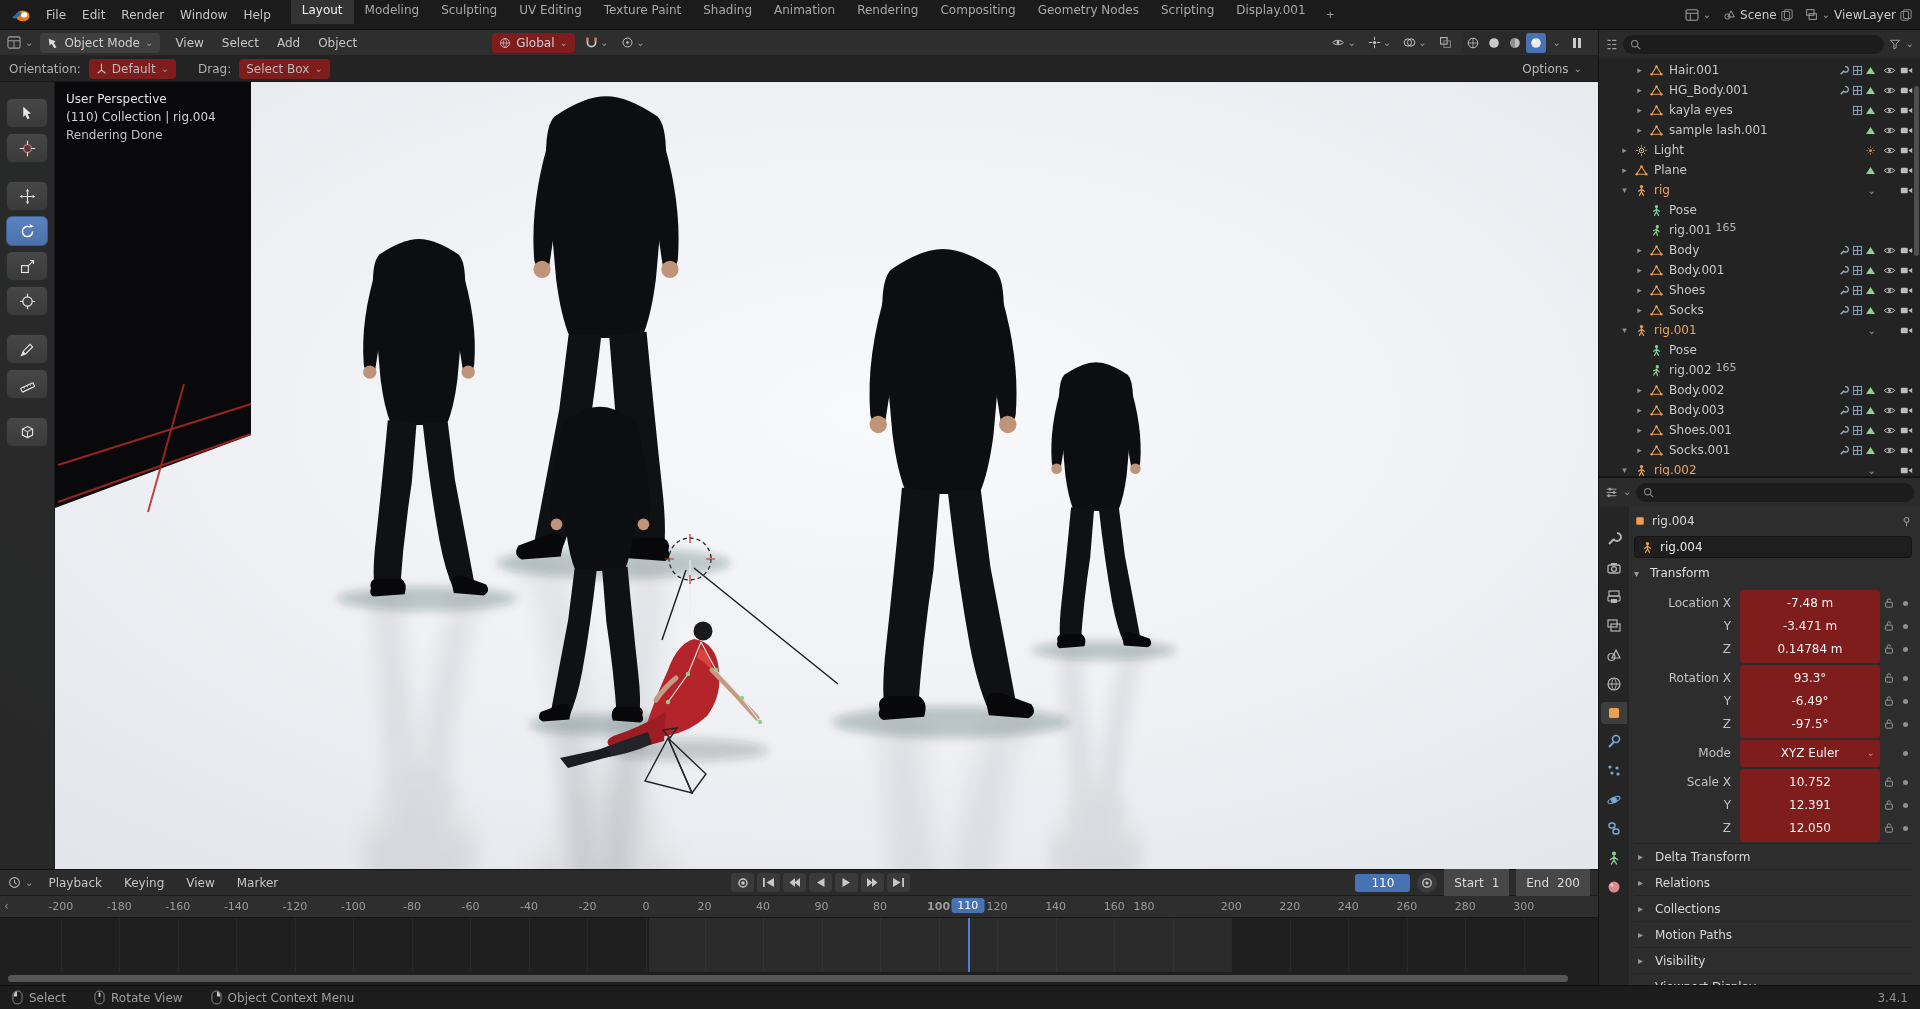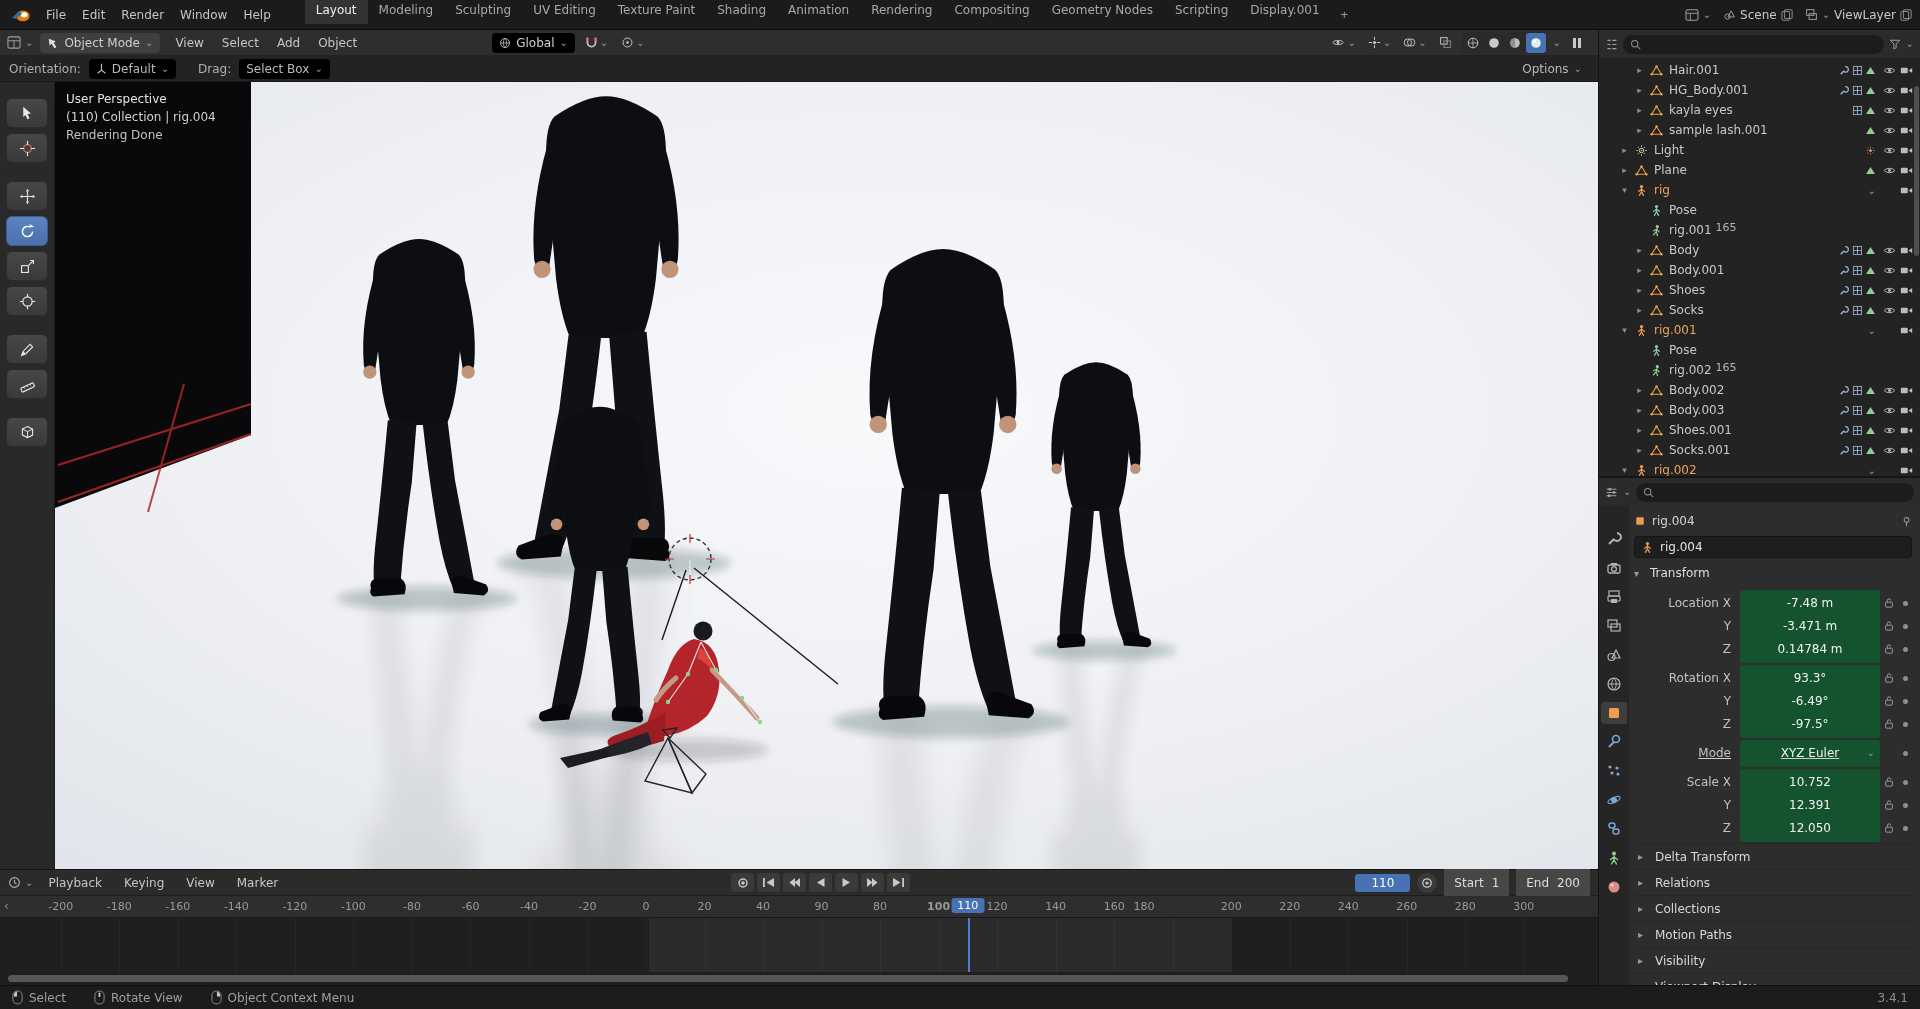--- a/index.html
+++ b/index.html
@@ -6,21 +6,21 @@
   html,body{width:1920px;height:1009px;overflow:hidden;background:#111}
   body{font-family:"DejaVu Sans","Liberation Sans",sans-serif;font-size:12px;color:#cfcfcf}
   .app{width:1920px;height:1009px;display:flex;flex-direction:column}
   .spacer{flex:1}
   svg{display:block}
 
   
   .topbar{height:30px;background:#1b1b1b;display:flex;align-items:center;padding:0 8px;gap:2px;border-bottom:1px solid #0d0d0d;flex:0 0 30px}
   .logo{width:26px;height:20px;display:flex;align-items:center;justify-content:center;margin-right:2px}
   .menu-item{padding:3px 8px;border-radius:4px;color:#c6c6c6;white-space:nowrap}
-  .workspaces{display:flex;align-items:flex-end;height:19px;margin-left:24px}
+  .workspaces{display:flex;align-items:flex-end;height:19px;margin-left:10px}
   .ws-tab{padding:6px 11px 7px;color:#a8a8a8;font-size:12px;white-space:nowrap;border-radius:5px 5px 0 0}
   .ws-tab.active{background:#333333;color:#efefef}
   .ws-add{color:#9a9a9a;padding:4px 8px;background:none;border:none;font-size:13px}
   .tb-widget{display:flex;align-items:center;gap:4px;margin-left:10px;color:#c9c9c9;white-space:nowrap}
   .tb-ic{opacity:.85;display:flex}
   .chev{color:#9a9a9a;font-size:10px;line-height:1}
 
   
   .content{flex:1;display:flex;min-height:0}
   .left-stack{flex:1;display:flex;flex-direction:column;min-width:0}
@@ -29,21 +29,21 @@
   .chip{display:flex;align-items:center;gap:5px;background:#3f3f3f;border-radius:4px;padding:2px 7px;height:20px;white-space:nowrap}
   .hdr-mid{display:flex;align-items:center;gap:7px;margin-left:120px}
   .hdr-right{margin-left:auto;display:flex;align-items:center;gap:6px;padding-right:4px}
   .seg{display:flex;background:#2a2a2a;border-radius:4px;padding:1px;gap:1px}
   .hdr-btn{height:20px;min-width:20px;padding:0 3px;border-radius:3px;display:flex;align-items:center;justify-content:center;gap:2px}
   .hdr-btn.on{background:#4772b3}
   .pause-bars{display:flex;gap:2px}.pause-bars i{width:3px;height:10px;background:#c9c9c9;display:block}
 
   .tool-settings{height:26px;background:#232323;display:flex;align-items:center;gap:8px;padding:0 9px;border-bottom:1px solid #1a1a1a;flex:0 0 26px;color:#b9b9b9}
   .ts-label{color:#b0b0b0}
-  .chip.dim{background:#000000}
+  .chip.dim{background:#7f1d1d}
 
   .vp-body{position:relative;flex:1;min-height:0;background:#e9ecf1;overflow:hidden}
   .scene-svg{position:absolute;inset:0;width:100%;height:100%}
   .vp-toolbar{position:absolute;left:0;top:0;bottom:0;width:55px;background:rgba(32,32,32,.96);display:flex;flex-direction:column;align-items:center;padding-top:16px;gap:5px;border-right:1px solid #1a1a1a}
   .tool-btn{width:42px;height:30px;border-radius:6px;background:linear-gradient(#474747,#3a3a3a);display:flex;align-items:center;justify-content:center;border:1px solid #2b2b2b}
   .tool-btn.active{background:linear-gradient(#5c83c0,#4a71ab);border-color:#3b5c90}
   .tool-gap{height:8px;flex:0 0 8px}
   .vp-overlay{position:absolute;left:66px;top:8px;line-height:18px;font-size:12px;color:#e3e3e3;text-shadow:0 1px 2px rgba(0,0,0,.45);pointer-events:none}
   .vp-overlay .l2{color:#d2d2d2}.vp-overlay .l3{color:#c3c3c3}
 
@@ -70,21 +70,21 @@
   .ptab{width:26px;height:22px;display:flex;align-items:center;justify-content:center;border-radius:4px 0 0 4px}
   .ptab.active{background:#3e3e3e}
   .props-content{flex:1;padding:3px 8px 0 5px;min-width:0;overflow:hidden}
   .bc-row{height:24px;display:flex;align-items:center;gap:6px;color:#d6d6d6}
   .name-row{height:28px;display:flex;align-items:center}
   .name-field{flex:1;height:22px;background:#1e1e1e;border:1px solid #151515;border-radius:4px;display:flex;align-items:center;gap:6px;padding:0 6px;color:#e4e4e4}
   .sec-title{height:24px;display:flex;align-items:center;gap:6px;color:#dedede}
   .sec-arrow{color:#9a9a9a;font-size:10px;width:10px}
   .f-row{height:22px;display:flex;align-items:center;margin-bottom:1px}
   .f-label{width:106px;text-align:right;padding-right:9px;color:#c2c2c2;white-space:nowrap}
-  .f-field{flex:1;height:27px;background:#14532d;border-radius:3px;display:flex;align-items:center;justify-content:center;color:#f2f2f2;position:relative}
+  .f-field{flex:1;height:27px;background:#7f1d1d;border-radius:3px;display:flex;align-items:center;justify-content:center;color:#f2f2f2;position:relative}
   .f-field .chev{position:absolute;right:5px}
   .f-lock{width:18px;display:flex;justify-content:center}
   .f-dot{width:14px;display:flex;justify-content:center;align-items:center}
   .f-dot i{width:5px;height:5px;border-radius:50%;background:#8f8f8f;display:block}
   .sections{margin-top:4px}
   .sec-row{height:26px;border-top:1px solid #262626;display:flex;align-items:center;gap:7px;padding-left:4px;color:#d8d8d8}
 
   
   .timeline{height:116px;flex:0 0 116px;background:#1f1f1f;border-top:1px solid #121212;display:flex;flex-direction:column}
   .tl-header{height:26px;flex:0 0 26px;background:#2b2b2b;display:flex;align-items:center;gap:7px;padding:0 8px;border-bottom:1px solid #1d1d1d}
@@ -1529,21 +1529,21 @@
                   <span class="f-lock">
                     <svg width="10" height="12" viewBox="0 0 12 14">
                       <rect x="2" y="6" width="8" height="6" rx="1" fill="none" stroke="#9a9a9a" stroke-width="1.2"></rect>
                       <path d="M4 6V4a2 2 0 0 1 4 0" fill="none" stroke="#9a9a9a" stroke-width="1.2"></path>
                     </svg>
                   </span>
                   <span class="f-dot">
                     <i></i>
                   </span>
                 </div>
-                <div class="f-row" style="margin-top: 7px; text-decoration: underline;">
+                <div class="f-row" style="margin-top: 7px;">
                   <span class="f-label">Mode</span>
                   <span class="f-field dd">
                     <span>XYZ Euler</span>
                     <span class="chev">⌄</span>
                   </span>
                   <span class="f-lock"></span>
                   <span class="f-dot">
                     <i></i>
                   </span>
                 </div>

